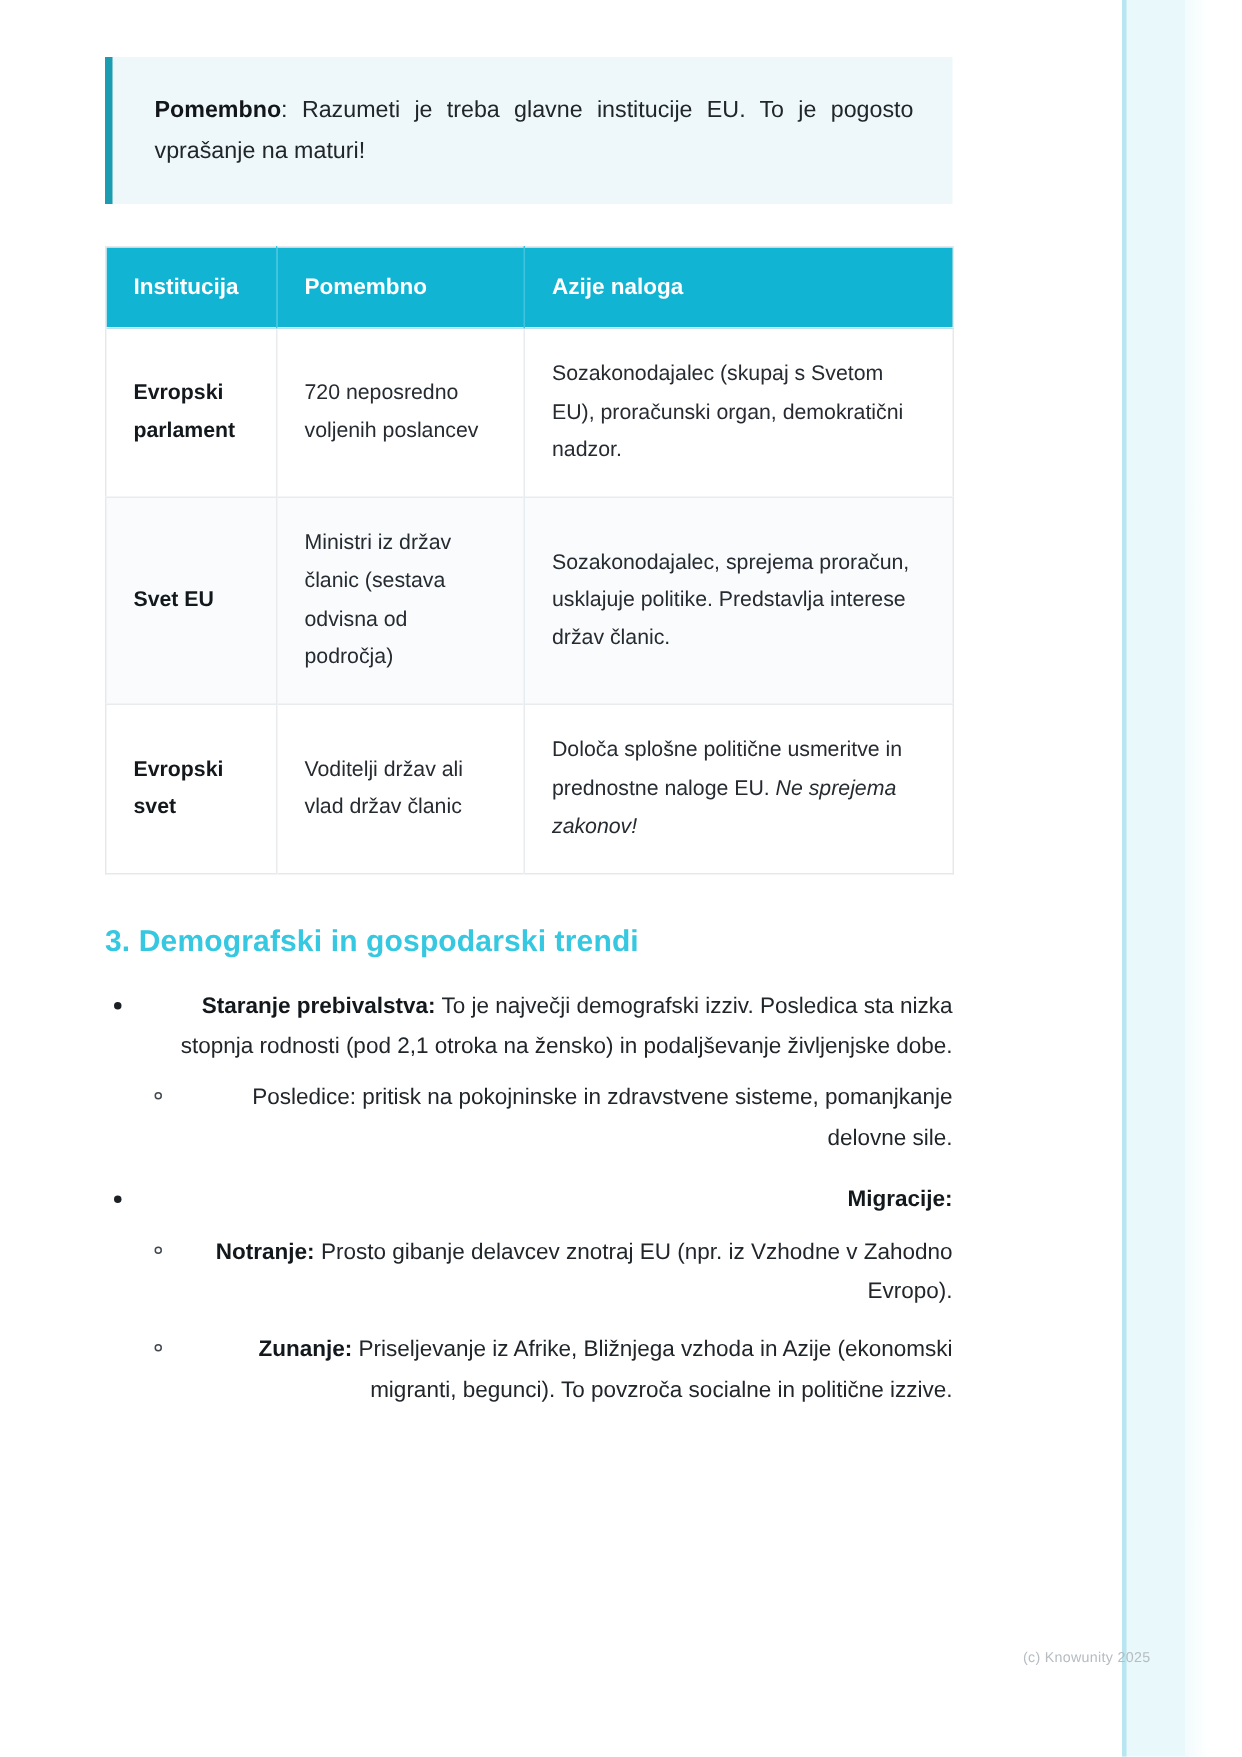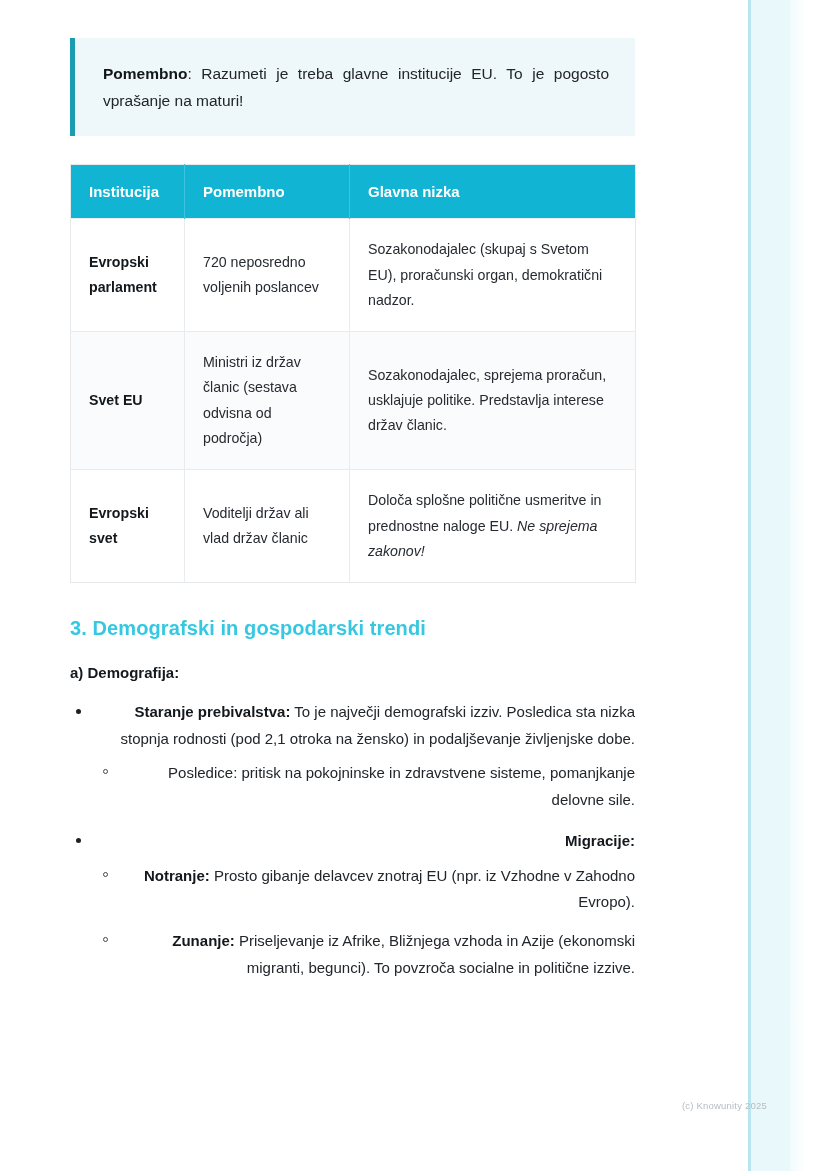--- a/index.html
+++ b/index.html
@@ -206,21 +206,21 @@
     <table class="inst-table">
       <colgroup>
         <col class="col-a">
           <col class="col-b">
           <col class="col-c">
       </colgroup>
       <thead>
         <tr>
           <th>Institucija</th>
           <th>Pomembno</th>
-          <th>Glavna nizka</th>
+          <th>Azije naloga</th>
         </tr>
       </thead>
       <tbody>
         <tr>
           <td class="inst-name">Evropski parlament</td>
           <td>720 neposredno voljenih poslancev</td>
           <td><span>Sozakonodajalec (skupaj s Svetom EU), proračunski organ, demokratični nadzor.</span><span class="it"></span></td>
         </tr>
         <tr>
           <td class="inst-name">Svet EU</td>
@@ -229,21 +229,20 @@
         </tr>
         <tr>
           <td class="inst-name">Evropski svet</td>
           <td>Voditelji držav ali vlad držav članic</td>
           <td><span>Določa splošne politične usmeritve in prednostne naloge EU. </span><span class="it">Ne sprejema zakonov!</span></td>
         </tr>
       </tbody>
     </table>
 
     <h2 class="section-title">3. Demografski in gospodarski trendi</h2>
-    <h3 class="sub-title">a) Demografija:</h3>
 
     <ul class="l1">
       <li>
         <span class="b">Staranje prebivalstva:</span><span> To je največji demografski izziv. Posledica sta nizka stopnja rodnosti (pod 2,1 otroka na žensko) in podaljševanje življenjske dobe.</span>
         <ul class="l2">
           <li>
             <span class="b"></span><span>Posledice: pritisk na pokojninske in zdravstvene sisteme, pomanjkanje delovne sile.</span>
           </li>
         </ul>
       </li>

